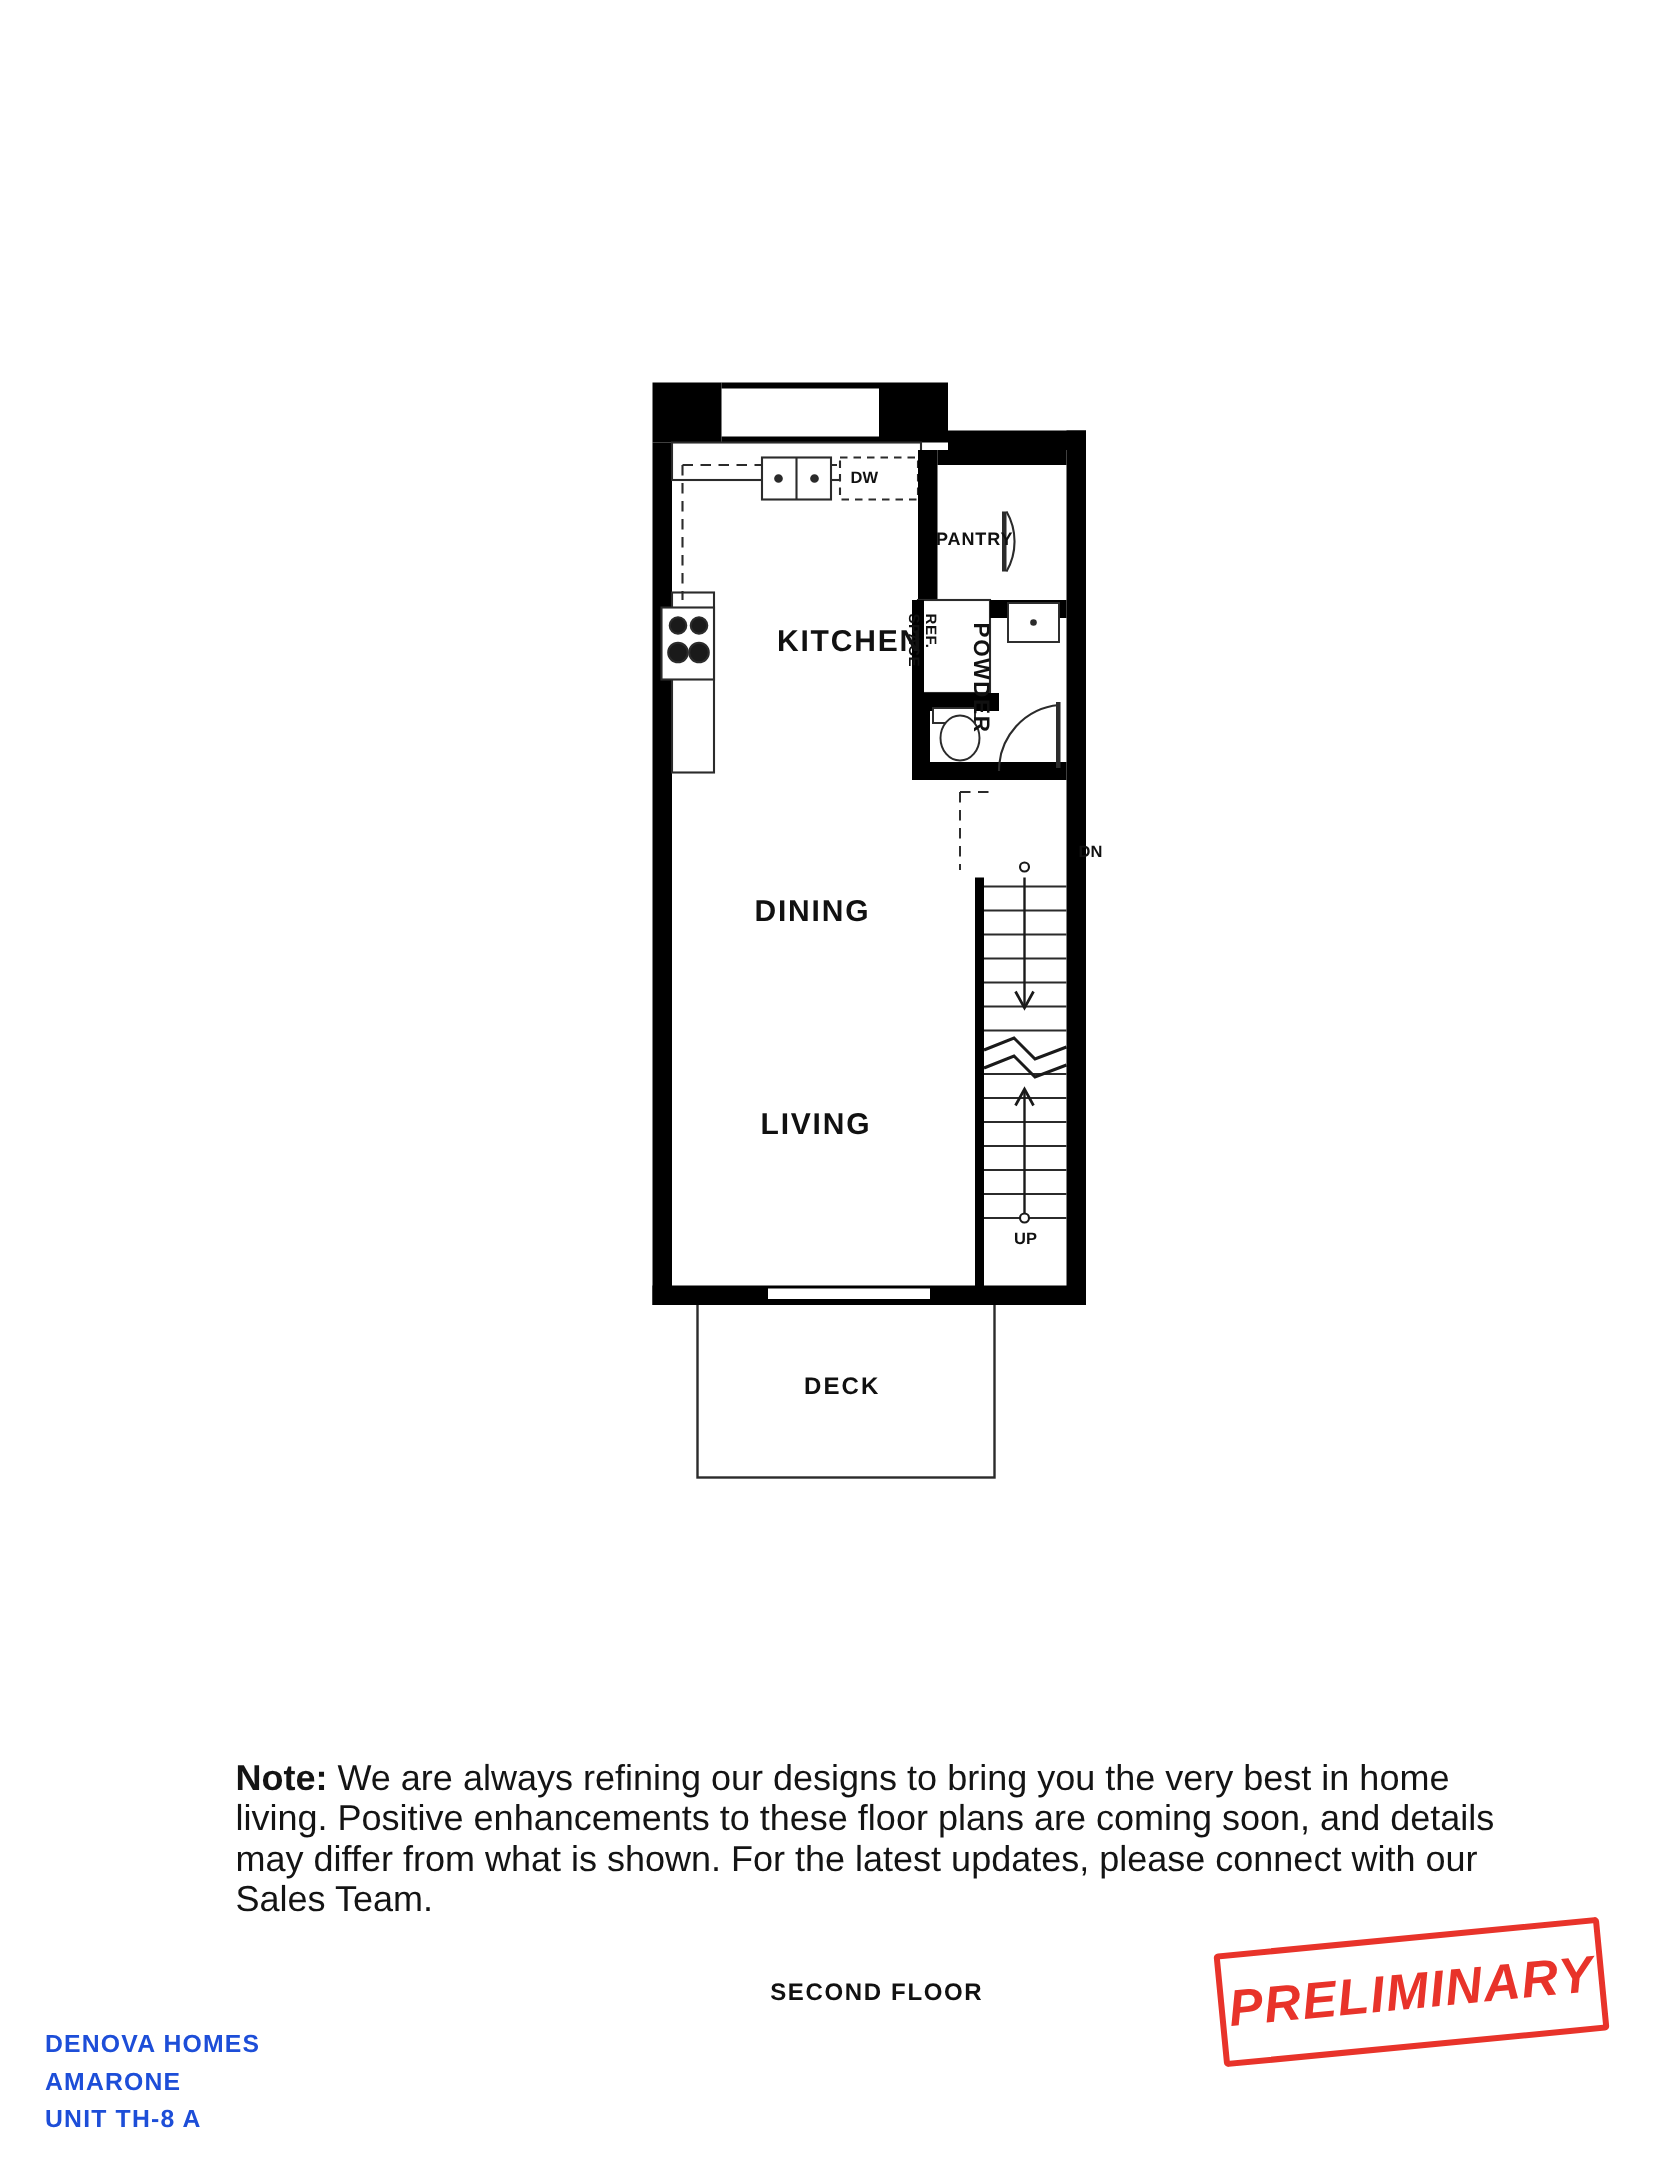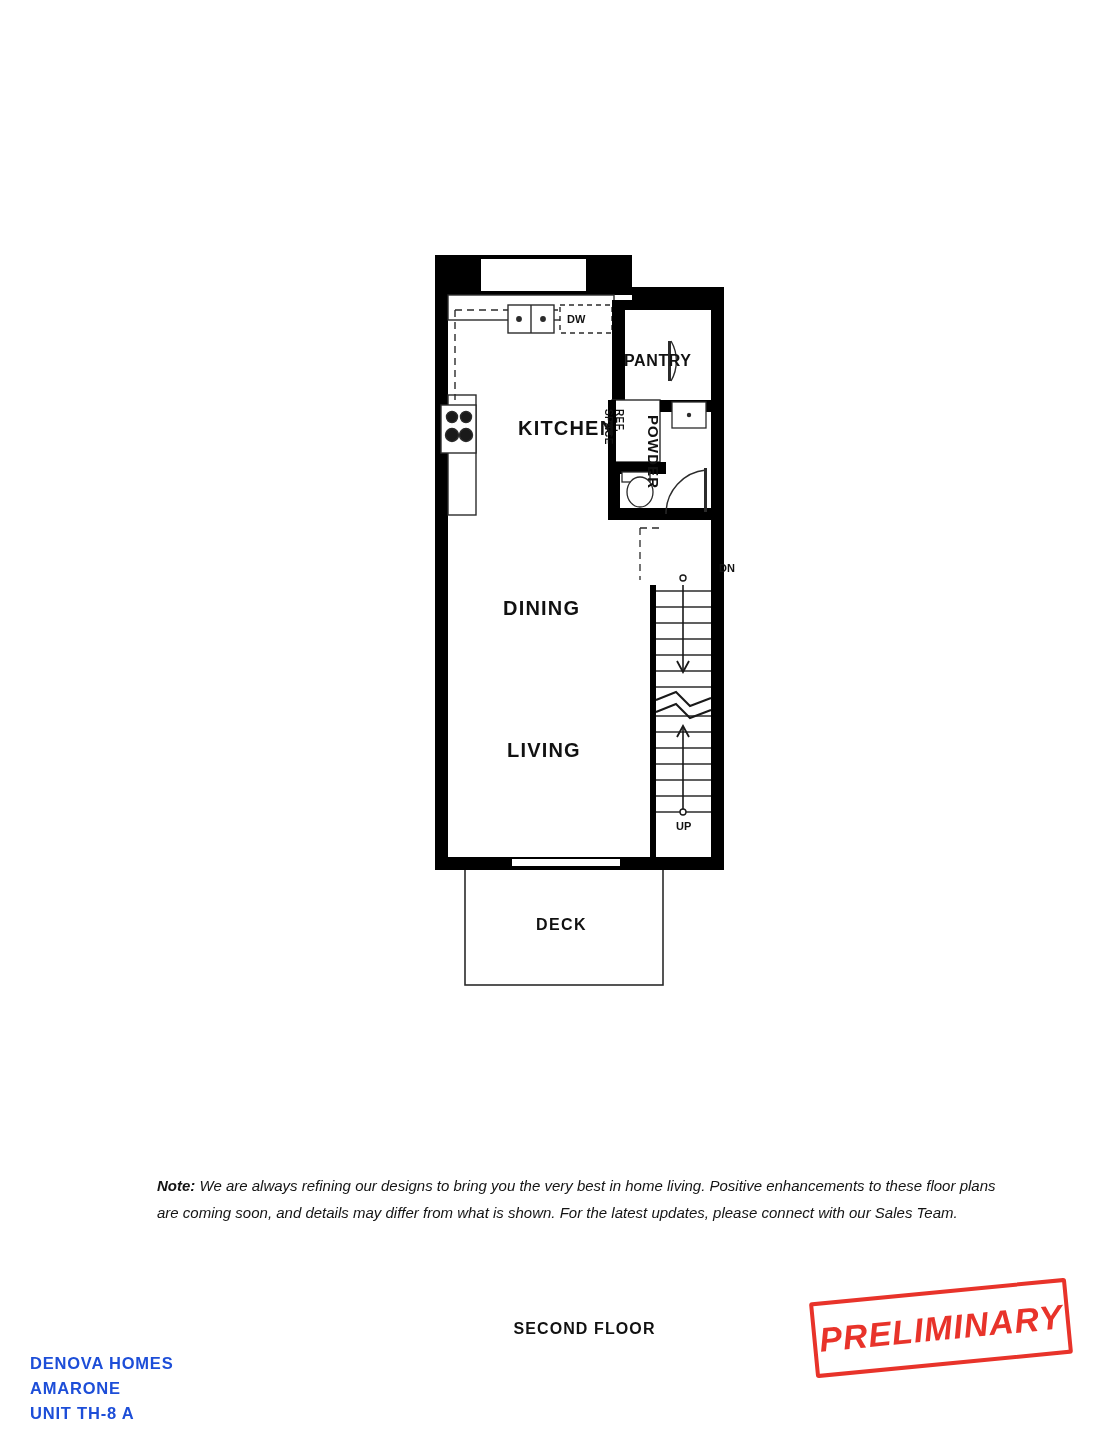--- a/index.html
+++ b/index.html
@@ -31,45 +31,44 @@
     font-family: "Liberation Sans", sans-serif;
     font-weight: 700;
     letter-spacing: 1.2px;
     color: #111111;
     white-space: nowrap;
   }
   .room-kitchen { left: 494px; top: 417px; font-size: 20px; margin-left: 24px; }
   .room-dining  { left: 503px; top: 597px; font-size: 20px; }
   .room-living  { left: 507px; top: 739px; font-size: 20px; }
   .room-deck    { left: 536px; top: 916px; font-size: 16px; letter-spacing: 1.4px; }
-  .room-pantry  { left: 624px; top: 352px; font-size: 16px; letter-spacing: 0.6px; }
+  .room-pantry  { left: 624px; top: 352px; font-size: 12px; letter-spacing: 0.6px; }
   .room-powder  {
     left: 662px; top: 415px; font-size: 15px; letter-spacing: 1.1px;
     transform: rotate(90deg); transform-origin: left top;
   }
   .label-ref {
     position: absolute; left: 625px; top: 409px; font-size: 10px;
     font-weight: 700; letter-spacing: 0.4px; line-height: 11px;
     transform: rotate(90deg); transform-origin: left top; white-space: nowrap;
   }
   .label-dw { position: absolute; left: 567px; top: 313px; font-size: 11px; font-weight: 700; }
   .label-dn { position: absolute; left: 675px; top: 562px; font-size: 11px; font-weight: 700; padding-left: 44px; }
   .label-up { position: absolute; left: 676px; top: 820px; font-size: 11px; font-weight: 700; }
 
   
   #note {
     position: absolute;
     left: 157px;
     top: 1172px;
     width: 840px;
     font-family: "Liberation Sans", sans-serif;
-    font-size: 15px;
+    font-size: 24px;
     line-height: 27px;
     color: #141414;
-    font-style: italic;
   }
   #note b { font-weight: 700; }
 
   
   #floor-caption {
     position: absolute;
     left: 0; top: 1320px;
     width: 1113px;
     text-align: center;
     font-size: 16px;

